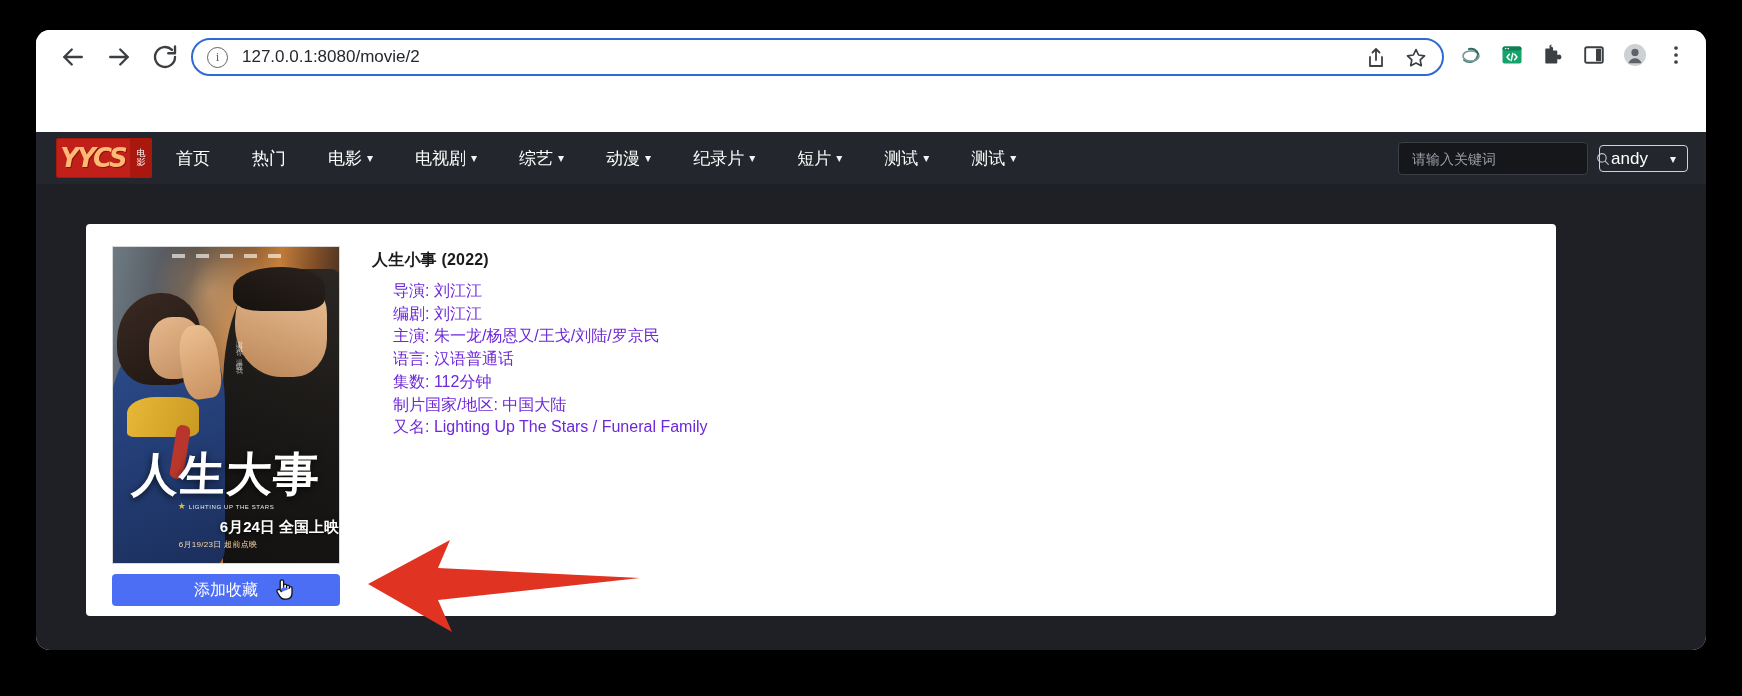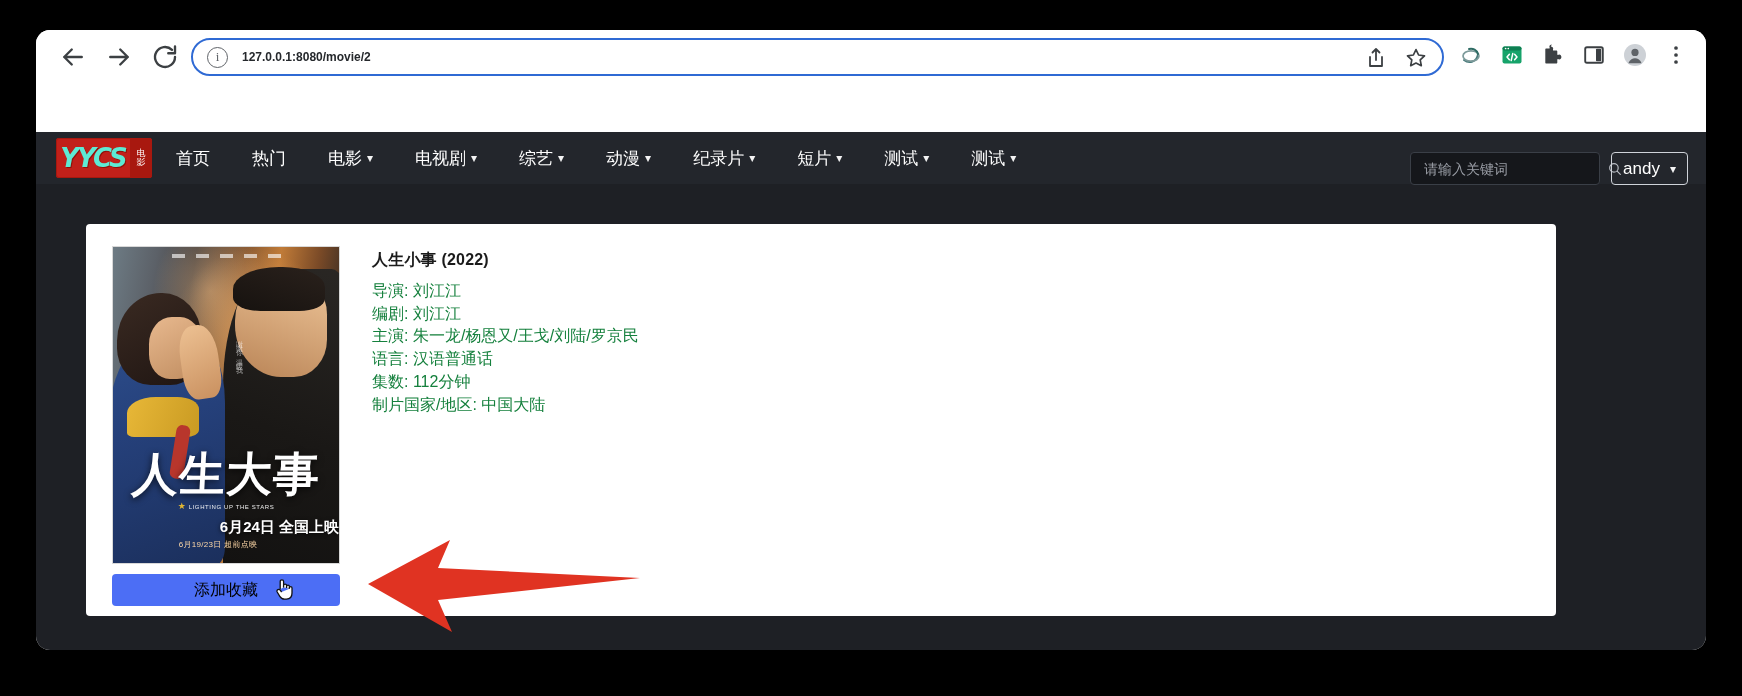--- a/index.html
+++ b/index.html
@@ -65,66 +65,66 @@
   .omnibox{
     position:absolute;left:155px;top:8px;width:1253px;height:38px;
     border:2px solid #2f6ad4;border-radius:20px;background:#fff;
     display:flex;align-items:center;box-sizing:border-box;
   }
   .info-ic{
     margin-left:14px;width:19px;height:19px;border:1.6px solid #5f6368;
     border-radius:50%;color:#5f6368;font-size:13px;line-height:17px;
     text-align:center;font-family:"Liberation Serif",serif;flex:none;
   }
-  .url{margin-left:14px;font-size:12px;color:#25282c;white-space:nowrap;font-weight:bold;}
+  .url{margin-left:14px;font-size:17px;color:#25282c;white-space:nowrap;}
   .om-right{position:absolute;right:14px;top:6px;display:flex;gap:16px;align-items:center;}
   .tb-ic{width:24px;height:24px;}
   .ext-row{position:absolute;right:18px;top:13px;display:flex;gap:17px;align-items:center;}
 
   
   .page{position:absolute;left:0;top:102px;width:1670px;height:518px;background:#1e2025;overflow:hidden;}
 
   
   .navbar{height:52px;background:#23262c;display:flex;align-items:center;position:relative;}
   .logo{
     margin-left:20px;width:96px;height:40px;border-radius:3px;
     background:#c1201a;display:flex;align-items:center;overflow:hidden;flex:none;
     box-shadow:inset 0 0 0 1px #a8180f;
   }
   .logo-main{
     flex:1;display:flex;align-items:center;justify-content:center;
-    color:#5eead4;font-size:26px;font-weight:bold;font-style:italic;
+    color:#fdba74;font-size:26px;font-weight:bold;font-style:italic;
     font-family:"DejaVu Sans",sans-serif;letter-spacing:-2px;
     text-shadow:1px 1px 0 #8e1109;
   }
   .logo-side{
     width:22px;height:100%;background:#a8180f;color:#fff;
     font-size:9px;line-height:1.05;display:flex;flex-direction:column;
     align-items:center;justify-content:center;
   }
   .menu{display:flex;align-items:center;margin-left:24px;gap:20px;}
   .mi{
     display:flex;align-items:center;gap:5px;color:#fff;font-size:17px;
     margin-right:22px;white-space:nowrap;
   }
   .cv{font-size:12px;opacity:.95;}
-  .right-group{position:absolute;right:18px;top:20px;display:flex;align-items:center;gap:11px;justify-content:flex-end;}
+  .right-group{position:absolute;right:18px;top:10px;display:flex;align-items:center;gap:11px;justify-content:flex-end;}
   .search{
     width:190px;height:33px;background:#15171b;border:1px solid #3a3f47;border-radius:4px;
     display:flex;align-items:center;box-sizing:border-box;
   }
   .search input{
     flex:1;background:transparent;border:none;outline:none;margin-left:11px;
     color:#e8e8e8;font-size:14px;font-family:"Liberation Sans",sans-serif;
   }
   .search input::placeholder{color:#9a9ea6;}
   .s-ic{margin-right:10px;width:16px;height:16px;flex:none;}
   .userbtn{
-    height:33px;padding:0 11px;border:1px solid #cfd3d9;border-radius:4px;
-    display:flex;align-items:center;gap:10px;color:#fff;font-size:17px;box-sizing:border-box;
+    height:27px;padding:0 11px;border:1px solid #cfd3d9;border-radius:4px;
+    display:flex;align-items:center;gap:22px;color:#fff;font-size:17px;box-sizing:border-box;
   }
 
   
   .card{
     position:absolute;left:50px;top:92px;width:1470px;height:392px;
     background:#fff;border-radius:4px;overflow:hidden;
   }
   .card-inner{display:flex;padding:22px 0 0 26px;}
   .poster-col{width:228px;flex:none;}
   .poster{
@@ -207,30 +207,30 @@
     color:#fff;font-size:15px;font-weight:bold;
     text-shadow:0 1px 4px rgba(0,0,0,.7);
   }
   .p-sub{
     position:absolute;left:0;right:16px;bottom:13px;text-align:center;
     color:#ffd9a8;font-size:8px;letter-spacing:.3px;
   }
 
   .fav-btn{
     margin-top:10px;width:228px;height:32px;background:#4c6ef5;border-radius:4px;
-    color:#000000;font-size:16px;display:flex;align-items:center;justify-content:center;
+    color:#ffffff;font-size:16px;display:flex;align-items:center;justify-content:center;
     box-sizing:border-box;position:relative;
   }
 
   .info-col{margin-left:32px;padding-top:4px;}
   .m-title{
     font-size:16px;font-weight:bold;color:#1b1b1b;margin:0 0 9px 0;
     letter-spacing:.2px;
   }
-  .m-row{font-size:16px;color:#15803d;line-height:1.42;}
+  .m-row{font-size:16px;color:#6d28d9;line-height:1.42;margin-left:21px;}
 
   
   .cursor{
     position:absolute;left:160px;top:3px;width:22px;height:24px;
   }
 
   
   .arrow{position:absolute;left:366px;top:528px;width:276px;height:110px;}
 </style>
 </head>
@@ -410,20 +410,21 @@
           </div>
 
           <div class="info-col">
             <h1 class="m-title">人生小事 (2022)</h1>
             <div class="m-row">导演: 刘江江</div>
             <div class="m-row">编剧: 刘江江</div>
             <div class="m-row">主演: 朱一龙/杨恩又/王戈/刘陆/罗京民</div>
             <div class="m-row">语言: 汉语普通话</div>
             <div class="m-row">集数: 112分钟</div>
             <div class="m-row">制片国家/地区: 中国大陆</div>
+            <div class="m-row">又名: Lighting Up The Stars / Funeral Family</div>
           </div>
 
         </div>
       </div>
     </div>
   </div>
 
   <svg class="arrow" viewBox="0 0 276 110">
     <path d="M2 56 L84 12 L72 40 L274 50 L72 72 L86 104 Z" fill="#e03322"></path>
   </svg>

